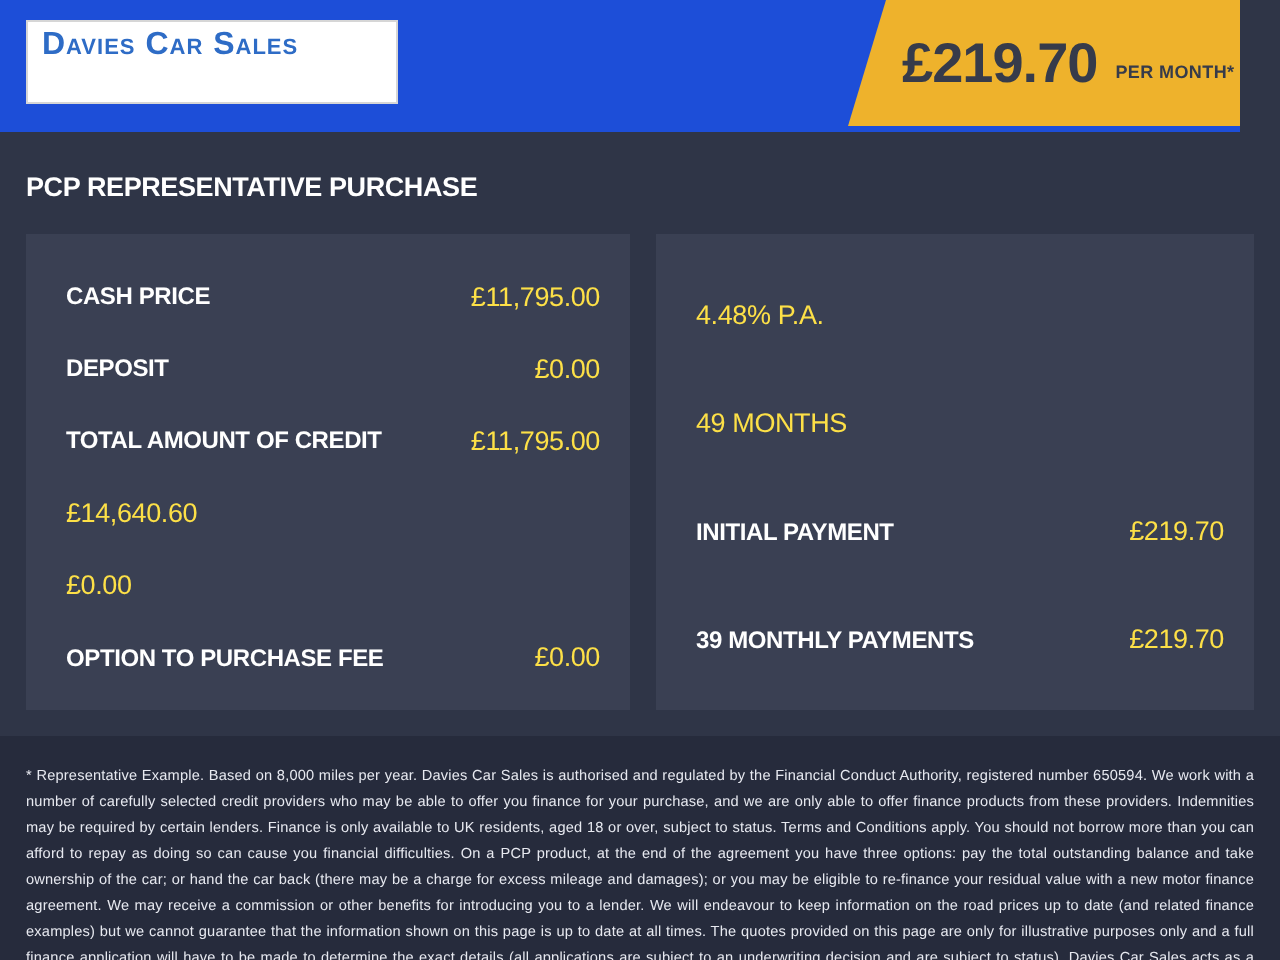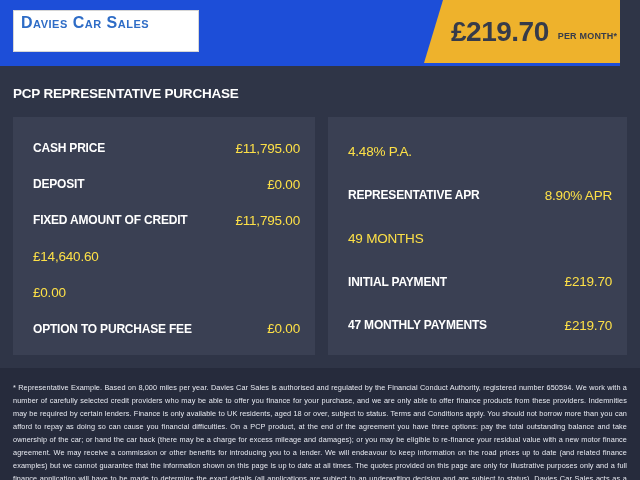--- a/index.html
+++ b/index.html
@@ -107,51 +107,47 @@
 <div class="panel left">
   <div class="frow">
     <span class="flabel">CASH PRICE</span>
     <span class="fvalue">£11,795.00</span>
   </div>
   <div class="frow">
     <span class="flabel">DEPOSIT</span>
     <span class="fvalue">£0.00</span>
   </div>
   <div class="frow">
-    <span class="flabel">FIXED AMOUNT OF CREDIT</span>
+    <span class="flabel">TOTAL AMOUNT OF CREDIT</span>
     <span class="fvalue">£11,795.00</span>
   </div>
   <div class="frow">
     <span class="fvalue">£14,640.60</span>
   </div>
   <div class="frow">
     <span class="fvalue">£0.00</span>
   </div>
   <div class="frow">
     <span class="flabel">OPTION TO PURCHASE FEE</span>
     <span class="fvalue">£0.00</span>
   </div>
 </div>
 
 <div class="panel right">
   <div class="frow">
     <span class="fvalue">4.48% P.A.</span>
   </div>
   <div class="frow">
-    <span class="flabel">REPRESENTATIVE APR</span>
-    <span class="fvalue">8.90% APR</span>
-  </div>
-  <div class="frow">
     <span class="fvalue">49 MONTHS</span>
   </div>
   <div class="frow">
     <span class="flabel">INITIAL PAYMENT</span>
     <span class="fvalue">£219.70</span>
   </div>
   <div class="frow">
-    <span class="flabel">47 MONTHLY PAYMENTS</span>
+    <span class="flabel">39 MONTHLY PAYMENTS</span>
     <span class="fvalue">£219.70</span>
   </div>
 </div>
 
 <div class="footer">
   <p>* Representative Example. Based on 8,000 miles per year. Davies Car Sales  is authorised and regulated by the Financial Conduct Authority, registered number 650594. We work with a number of carefully selected credit providers who may be able to offer you finance for your purchase, and we are only able to offer finance products from these providers. Indemnities may be required by certain lenders. Finance is only available to UK residents, aged 18 or over, subject to status. Terms and Conditions apply. You should not borrow more than you can afford to repay as doing so can cause you financial difficulties. On a PCP product, at the end of the agreement you have three options: pay the total outstanding balance and take ownership of the car; or hand the car back (there may be a charge for excess mileage and damages); or you may be eligible to re-finance your residual value with a new motor finance agreement. We may receive a commission or other benefits for introducing you to a lender. We will endeavour to keep information on the road prices up to date (and related finance examples) but we cannot guarantee that the information shown on this page is up to date at all times. The quotes provided on this page are only for illustrative purposes only and a full finance application will have to be made to determine the exact details (all applications are subject to an underwriting decision and are subject to status). Davies Car Sales  acts as a credit broker and not a lender. Address: Manchester Road, Warrington, WA1 3RS</p>
 </div>
 
 </body></html>

